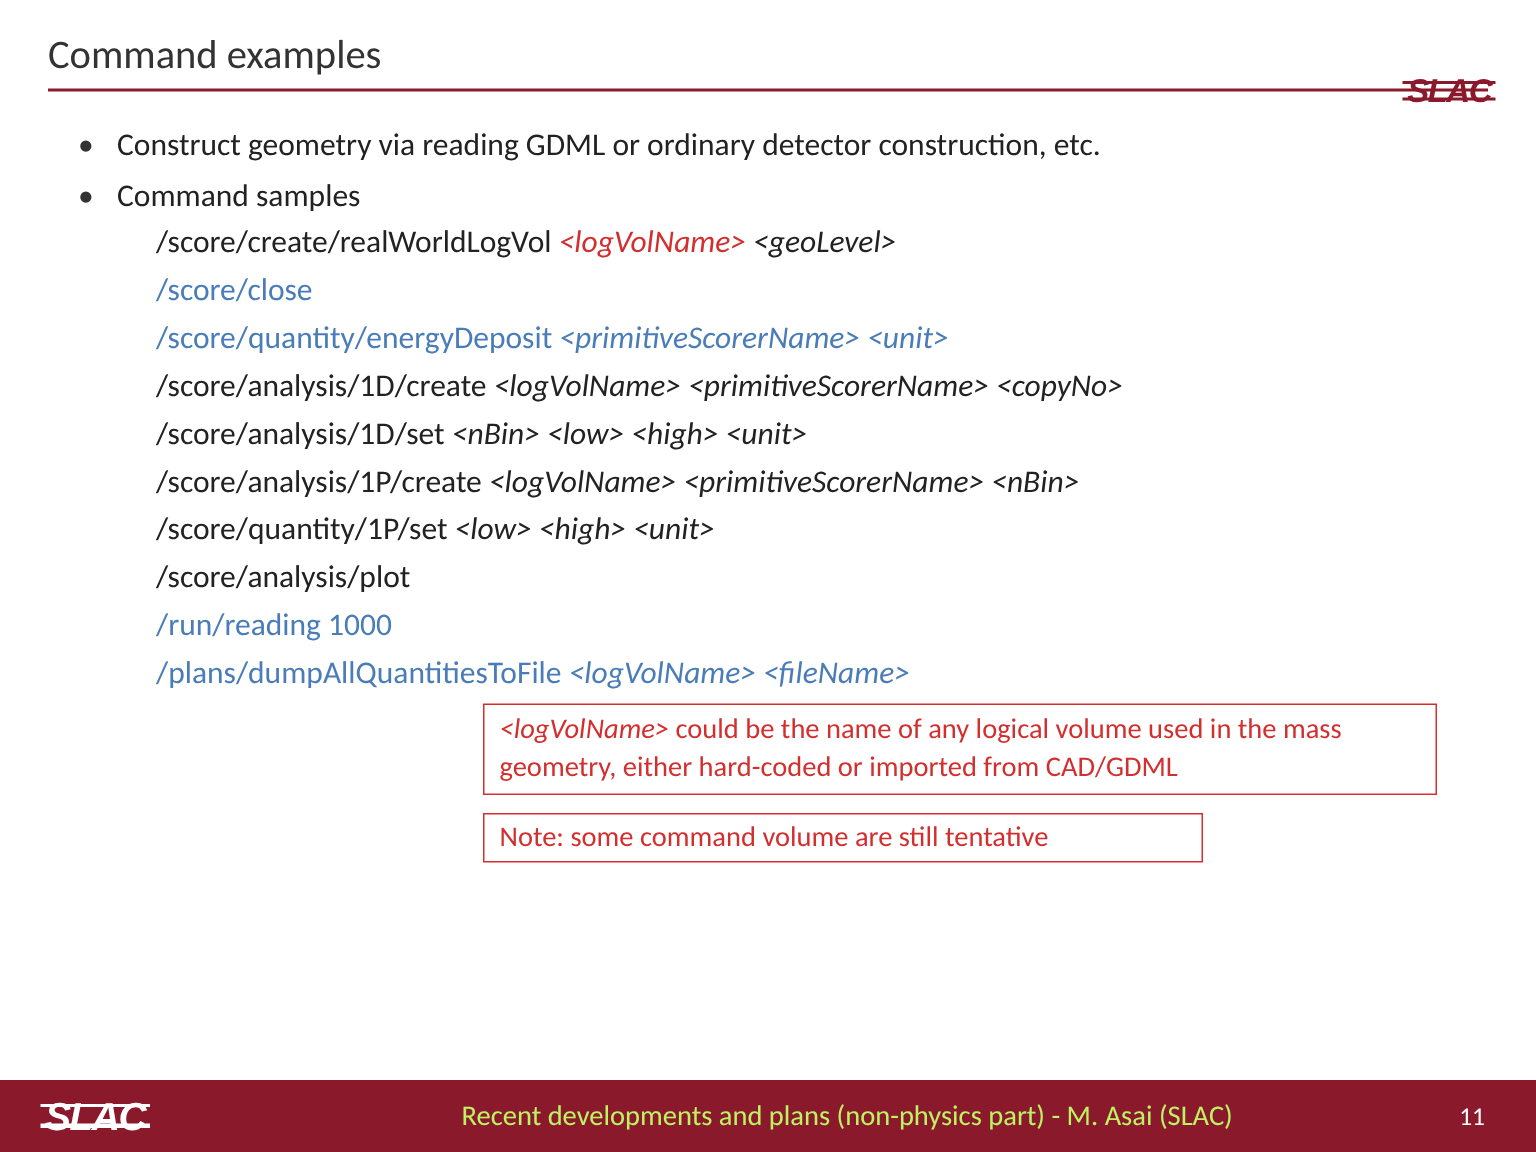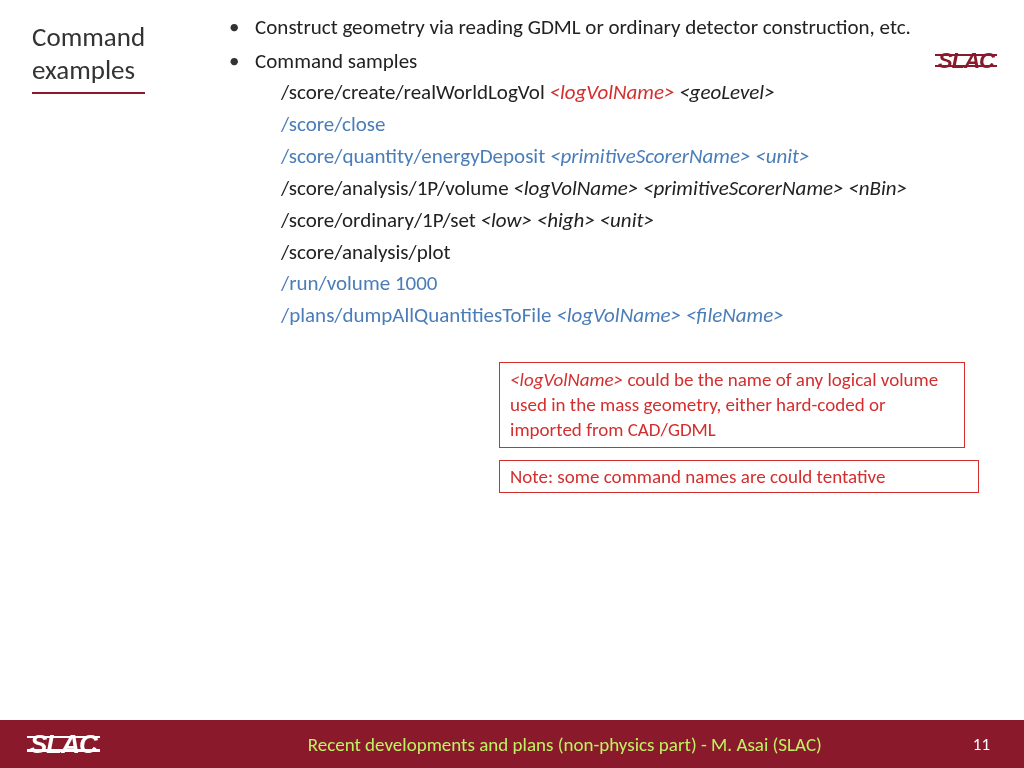--- a/index.html
+++ b/index.html
@@ -1,31 +1,31 @@
 <!DOCTYPE html>
 <html><head>
 <meta charset="utf-8">
 <style>
 * { margin: 0; padding: 0; box-sizing: border-box; }
 body { width: 1024px; height: 768px; font-family: Calibri, Arial, sans-serif; background: #fff; position: relative; overflow: hidden; }
-.slide { width: 100%; height: 100%; display: flex; flex-direction: row; }
+.slide { width: 100%; height: 100%; display: flex; flex-direction: column; }
 .header { padding: 20px 32px 8px 32px; }
 .title { font-size: 27px; color: #333; font-weight: 400; }
 .rule { border: none; border-top: 2px solid #8a1a2b; margin: 6px 0 0 0; }
 .logo-top { position: absolute; top: 48px; right: 30px; }
 .content { padding: 12px 49px 0 52px; flex: 1; }
 .bullet-list { list-style: none; }
 .bullet-list > li { position: relative; padding-left: 26px; font-size: 21px; color: #222; line-height: 1.5; margin-bottom: 2px; }
 .bullet-list > li::before { content: "•"; position: absolute; left: 0; top: 0; color: #333; }
 .cmd-list { list-style: none; padding-left: 26px; }
 .cmd-list li { font-size: 21px; line-height: 1.52; color: #222; }
 .blue { color: #4a7db8; }
 .red { color: #d32f2f; }
 .italic { font-style: italic; }
-.box { border: 1.5px solid #d32f2f; padding: 5px 10px; margin-left: 270px; margin-top: 30px; width: 466px; font-size: 19px; color: #d32f2f; line-height: 1.3; }
+.box { border: 1.5px solid #d32f2f; padding: 5px 10px; margin-left: 270px; margin-top: 4px; width: 636px; font-size: 19px; color: #d32f2f; line-height: 1.3; }
 .box2 { border: 1.5px solid #d32f2f; padding: 4px 10px; margin-left: 270px; margin-top: 12px; width: 480px; font-size: 19px; color: #d32f2f; }
 .footer { position: absolute; bottom: 0; left: 0; right: 0; height: 48px; background: #8a1a2b; display: flex; align-items: center; }
 .footer-logo { margin-left: 30px; }
 .footer-text { flex: 1; text-align: center; color: #bef264; font-size: 19px; padding-left: 60px; }
 .footer-num { color: #fff; font-size: 17px; margin-right: 34px; }
 .slac-logo-red { font-family: Arial, sans-serif; font-weight: 900; font-size: 22px; color: #8a1a2b; letter-spacing: -1px; font-style: italic; position: relative; }
 .slac-logo-red::before, .slac-logo-red::after { content: ""; position: absolute; left: -3px; right: -3px; height: 2px; background: #8a1a2b; }
 .slac-logo-red::before { top: 6px; }
 .slac-logo-red::after { bottom: 6px; }
 .slac-logo-white { font-family: Arial, sans-serif; font-weight: 900; font-size: 26px; color: #fff; letter-spacing: -1px; font-style: italic; position: relative; }
@@ -46,32 +46,34 @@
   </div>
   <div class="content">
     <ul class="bullet-list">
       <li>Construct geometry via reading GDML or ordinary detector construction, etc.</li>
       <li>
         <span>Command samples</span>
         <ul class="cmd-list">
           <li><span>/score/create/realWorldLogVol </span><span class="red italic">&lt;logVolName&gt;</span><span class="italic"> &lt;geoLevel&gt;</span></li>
           <li><span class="blue">/score/close</span></li>
           <li><span class="blue">/score/quantity/energyDeposit </span><span class="blue italic">&lt;primitiveScorerName&gt; &lt;unit&gt;</span></li>
-          <li><span>/score/analysis/1P/volume </span><span class="italic">&lt;logVolName&gt; &lt;primitiveScorerName&gt; &lt;nBin&gt;</span></li>
-          <li><span>/score/ordinary/1P/set </span><span class="italic">&lt;low&gt; &lt;high&gt; &lt;unit&gt;</span></li>
+          <li><span>/score/analysis/1D/create </span><span class="italic">&lt;logVolName&gt; &lt;primitiveScorerName&gt; &lt;copyNo&gt;</span></li>
+          <li><span>/score/analysis/1D/set </span><span class="italic">&lt;nBin&gt; &lt;low&gt; &lt;high&gt; &lt;unit&gt;</span></li>
+          <li><span>/score/analysis/1P/create </span><span class="italic">&lt;logVolName&gt; &lt;primitiveScorerName&gt; &lt;nBin&gt;</span></li>
+          <li><span>/score/quantity/1P/set </span><span class="italic">&lt;low&gt; &lt;high&gt; &lt;unit&gt;</span></li>
           <li>/score/analysis/plot</li>
-          <li><span class="blue">/run/volume 1000</span></li>
+          <li><span class="blue">/run/reading 1000</span></li>
           <li><span class="blue">/plans/dumpAllQuantitiesToFile </span><span class="blue italic">&lt;logVolName&gt; &lt;fileName&gt;</span></li>
         </ul>
       </li>
     </ul>
     <div class="box">
       <span class="italic">&lt;logVolName&gt;</span><span> could be the name of any logical volume used in the mass geometry, either hard-coded or imported from CAD/GDML</span>
     </div>
-    <div class="box2">Note: some command names are could tentative</div>
+    <div class="box2">Note: some command volume are still tentative</div>
   </div>
   <div class="footer">
     <div class="footer-logo">
       <span class="slac-logo-white">SLAC</span>
     </div>
     <div class="footer-text">Recent developments and plans (non-physics part) - M. Asai (SLAC)</div>
     <div class="footer-num">11</div>
   </div>
 </div>
 

